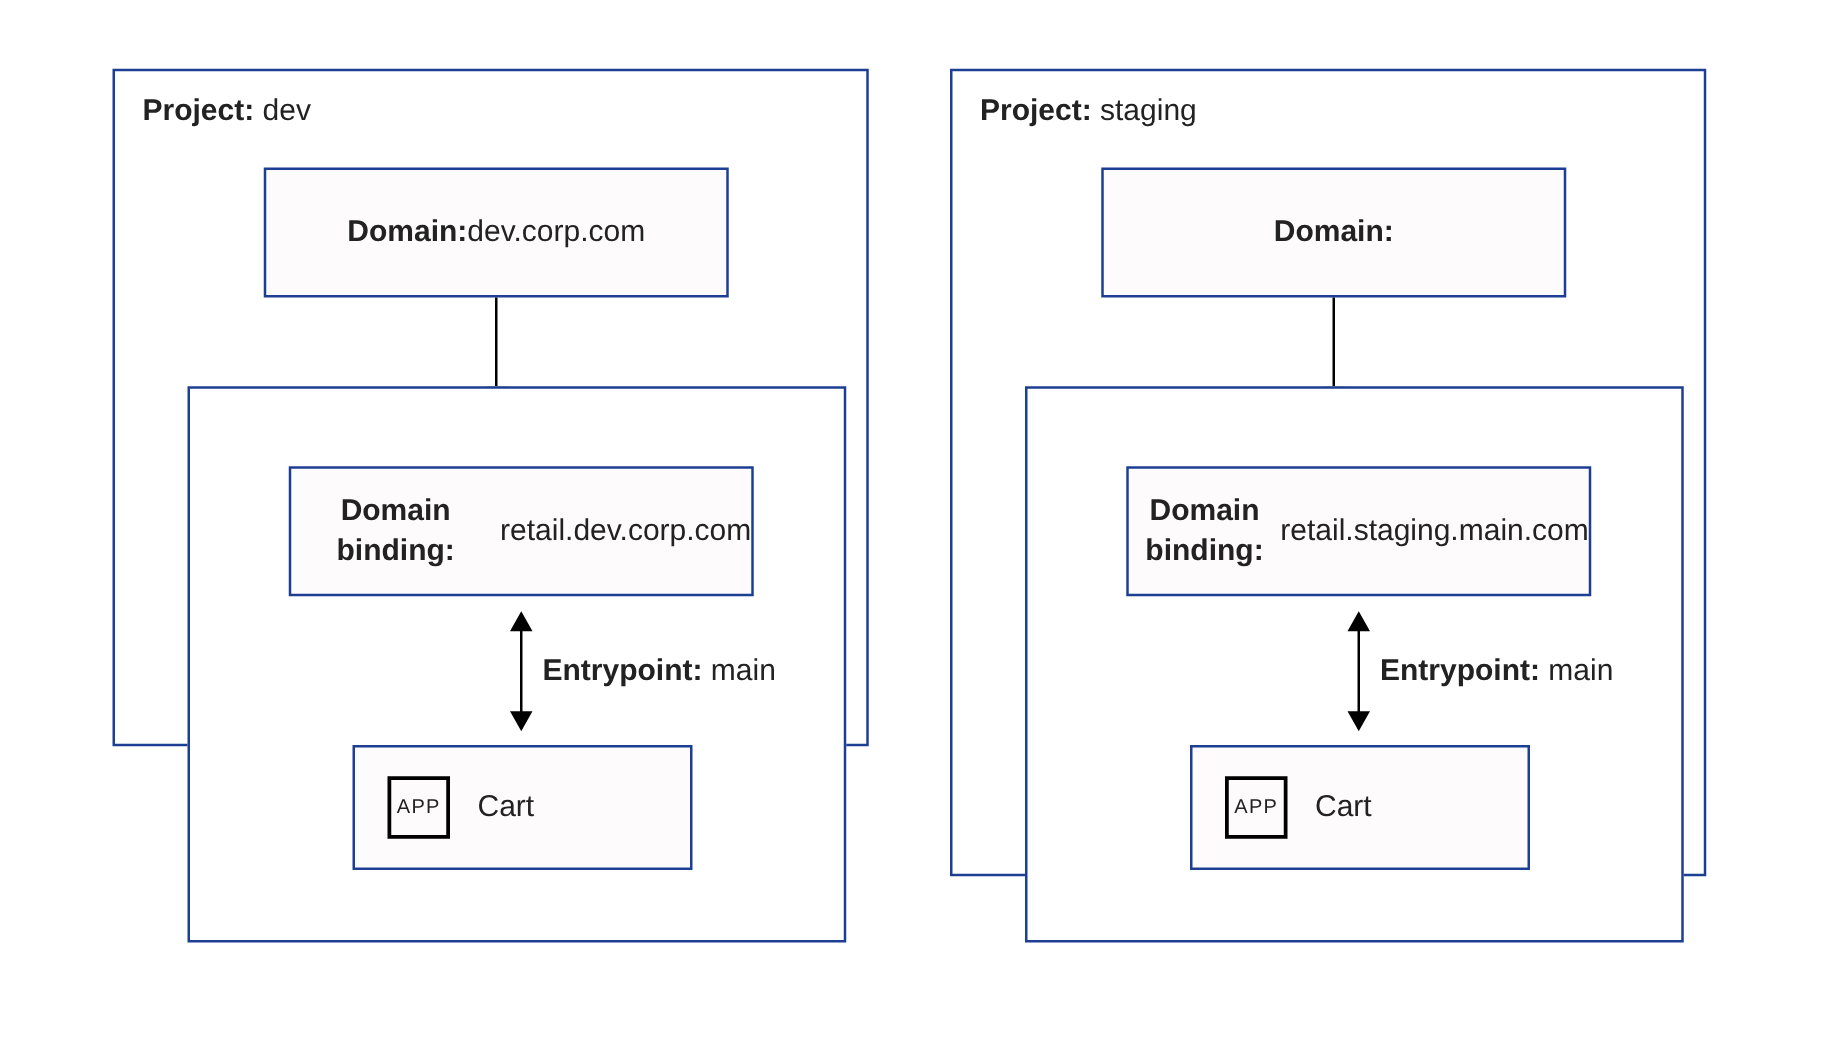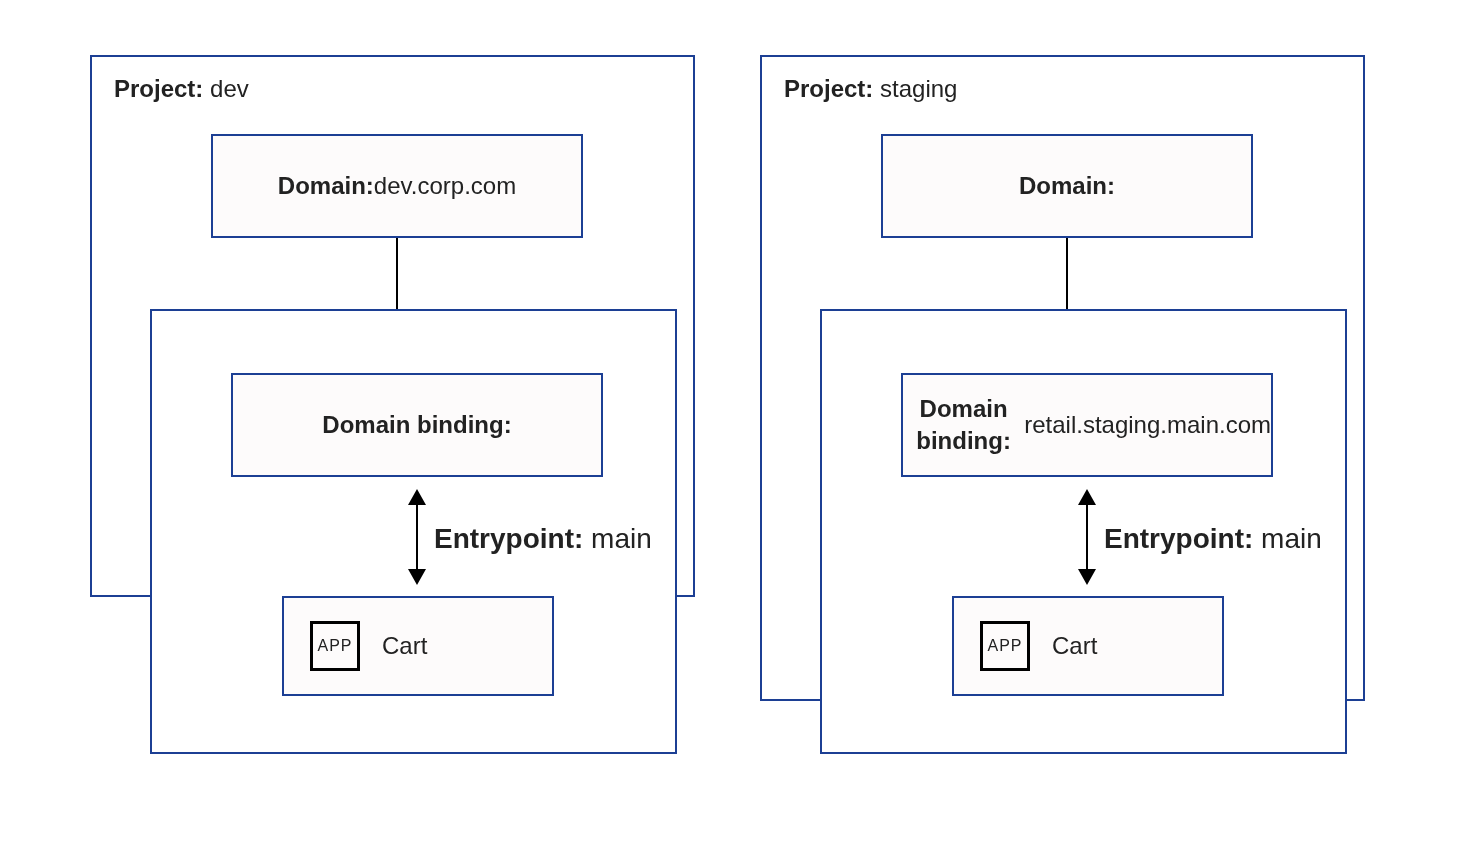--- a/index.html
+++ b/index.html
@@ -48,21 +48,21 @@
   }
   .app-icon {
     width: 50px; height: 50px;
     border: 3px solid #000;
     display: flex; align-items: center; justify-content: center;
     font-size: 16px; letter-spacing: 1px;
     margin-right: 22px;
   }
   .entry-label {
     position: absolute;
-    font-size: 28px;
+    font-size: 24px;
     white-space: nowrap;
   }
   .arrow {
     position: absolute;
     width: 2px; background: #000;
   }
   .arrow .head-down, .arrow .head-up {
     position: absolute; left: 50%; transform: translateX(-50%);
     width: 0; height: 0;
     border-left: 9px solid transparent;
@@ -87,20 +87,21 @@
   </div>
 
   <div class="arrow" style="left:304px; top:181px; height:85px;">
     <div class="head-down"></div>
   </div>
 
   <div class="inner-container" style="left:40px; top:252px; width:527px; height:445px;">
 
     <div class="box" style="left:79px; top:62px; width:372px; height:104px;">
       <div><b>Domain binding:</b></div>
+      <div>retail.dev.corp.com</div>
     </div>
 
     <div class="arrow" style="left:264px; top:180px; height:92px;">
       <div class="head-up"></div>
       <div class="head-down"></div>
     </div>
 
     <div class="entry-label" style="left:282px; top:212px;">
       <b>Entrypoint:</b>
       <span>main</span>

